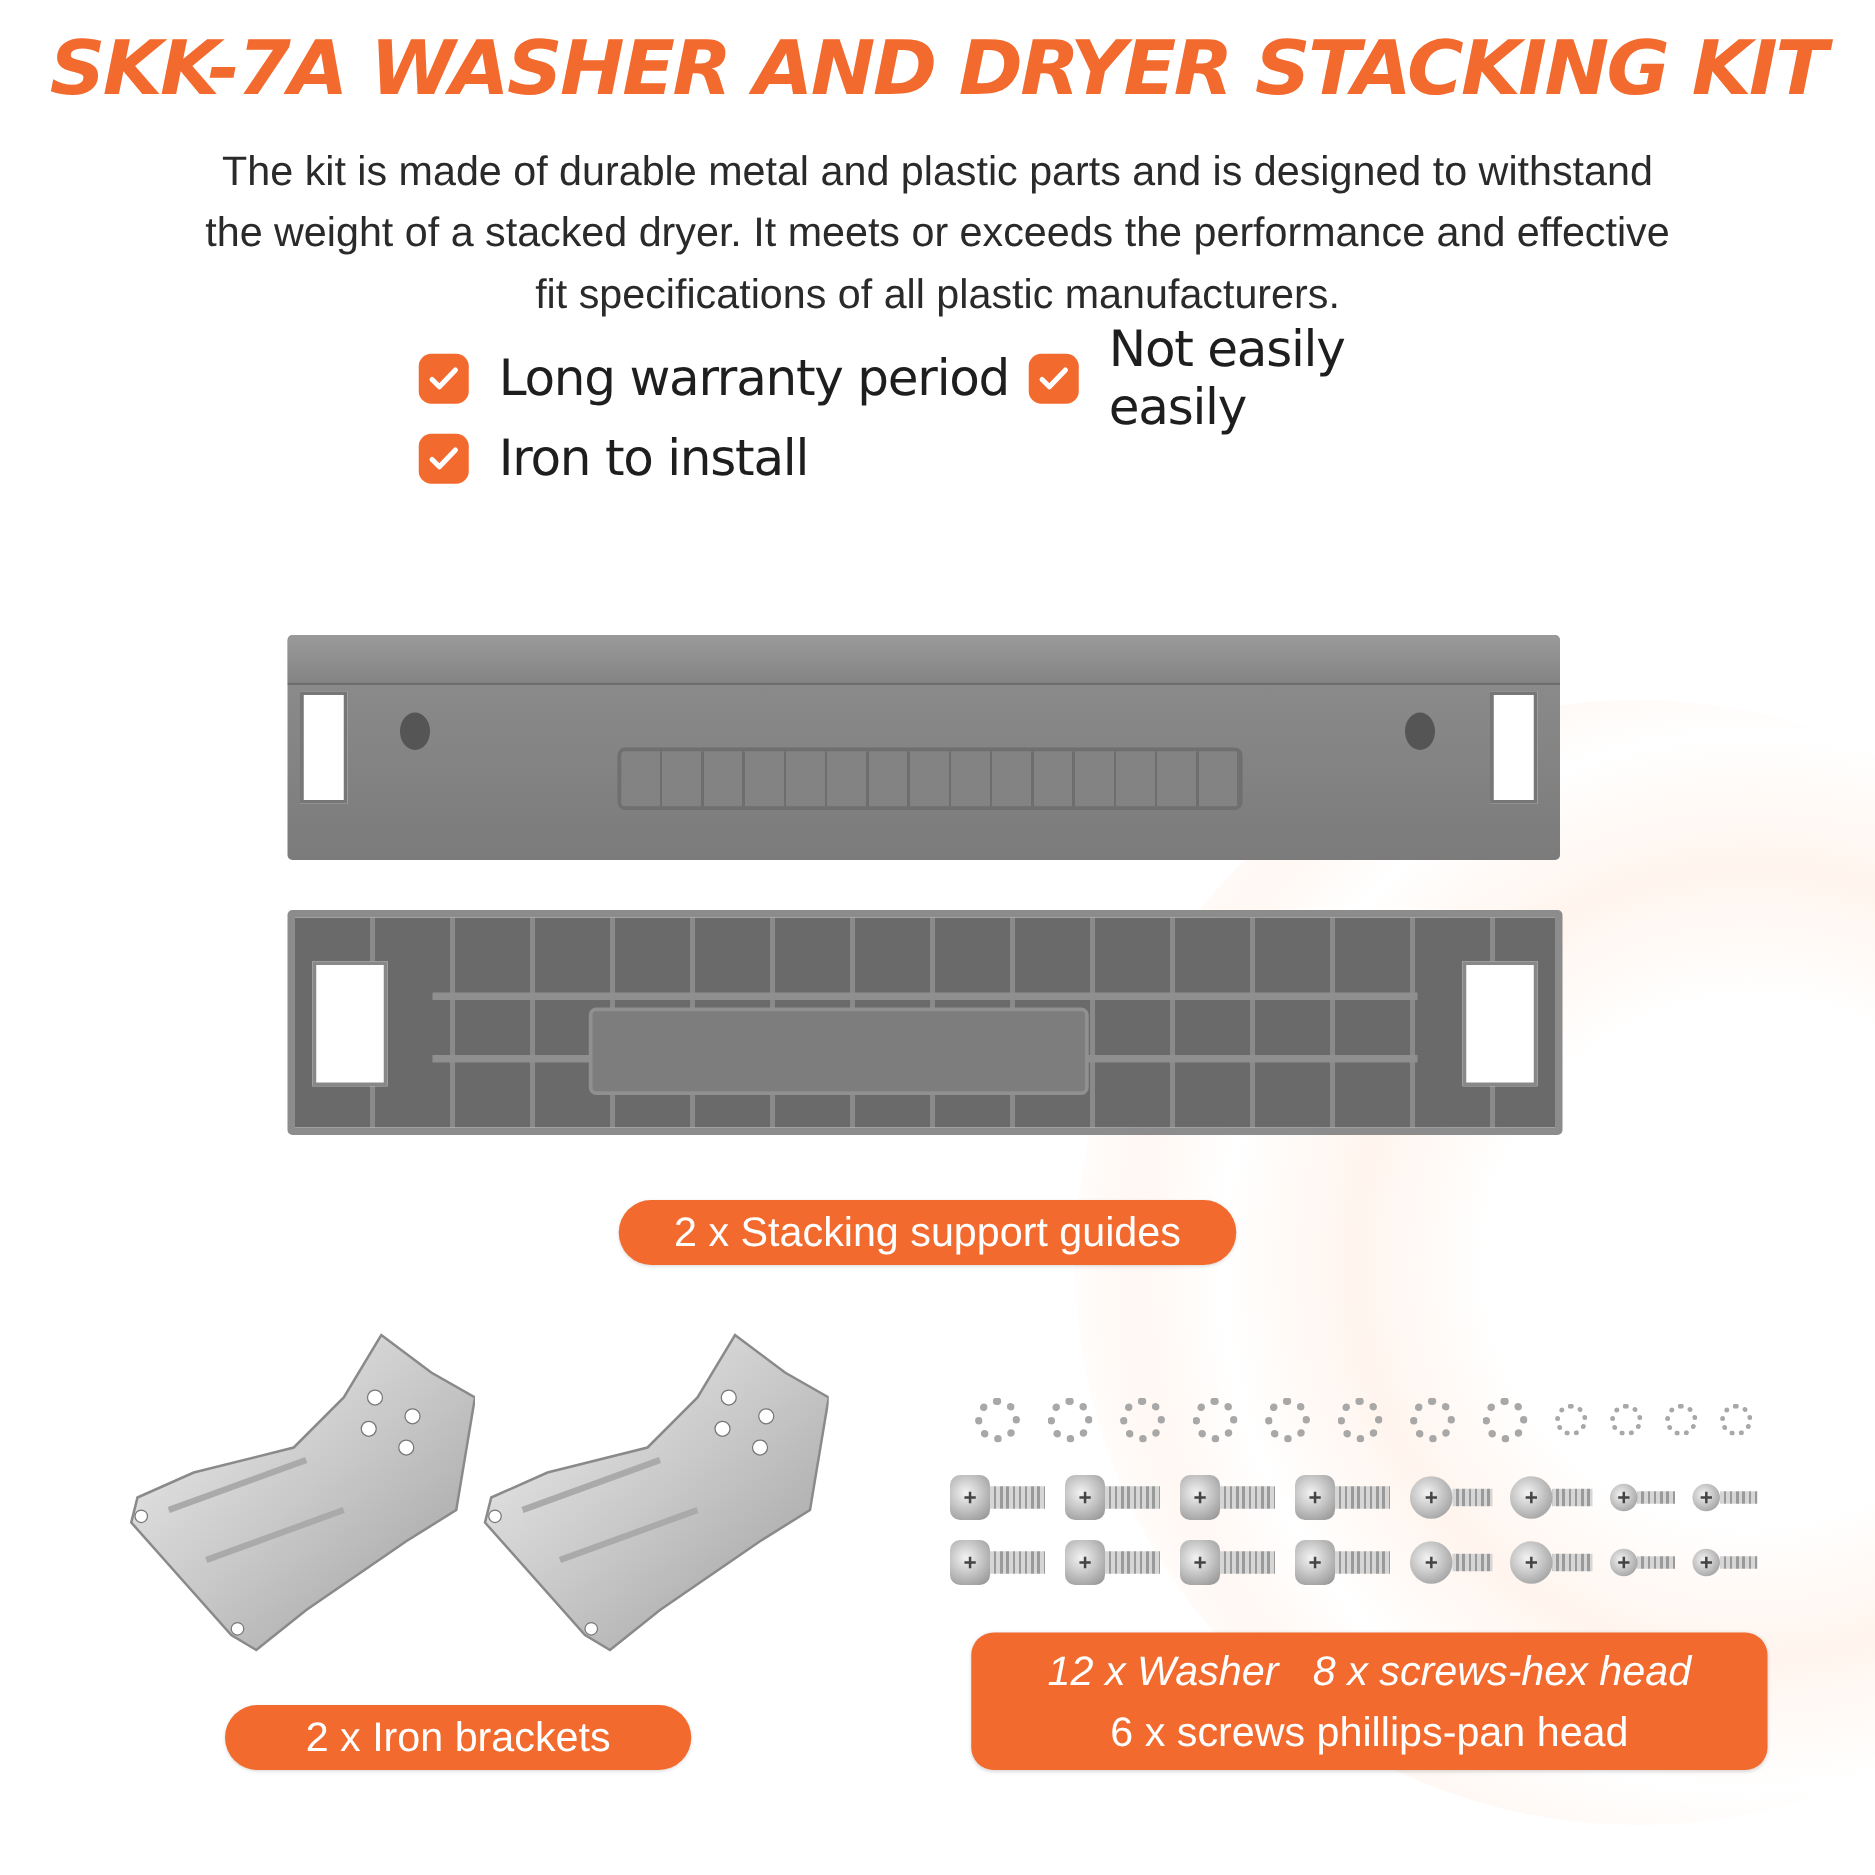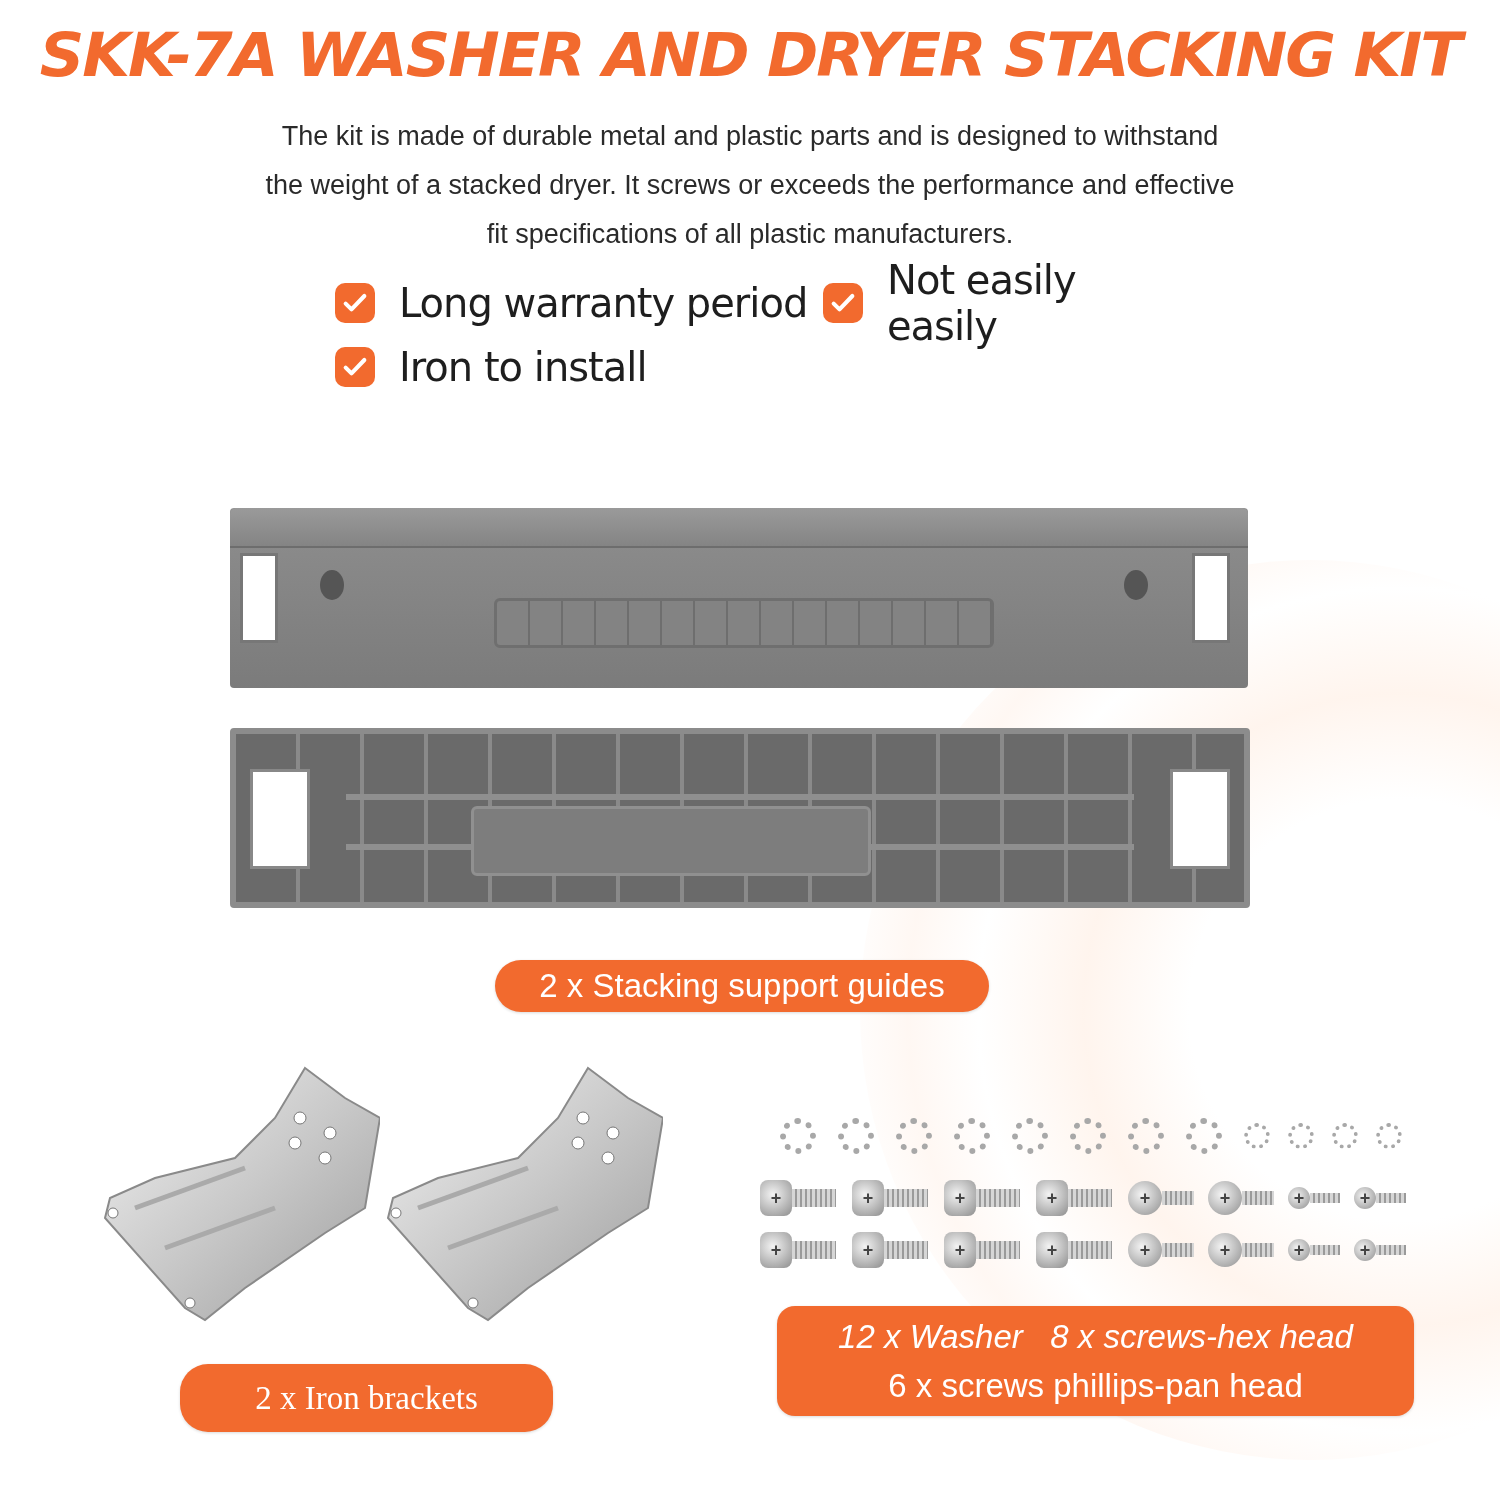--- a/index.html
+++ b/index.html
@@ -8,21 +8,21 @@
 
   .bg-swirl { position: absolute; right: -260px; top: 560px; width: 900px; height: 900px; border-radius: 50%;
     background: radial-gradient(circle at 60% 50%, rgba(255,240,230,0) 30%, rgba(255,225,205,0.35) 45%, rgba(255,255,255,0) 60%, rgba(255,230,215,0.3) 70%, rgba(255,255,255,0) 80%);
     pointer-events: none; }
 
   .title { position: absolute; top: 20px; left: 0; width: 1500px; text-align: center;
     font-family: "DejaVu Sans", sans-serif; font-weight: 900; font-style: italic; font-size: 60px;
     letter-spacing: -2px; color: #f26a2e; transform: scaleX(1.03); white-space: nowrap; }
 
   .desc { position: absolute; top: 112px; left: 60px; width: 1380px; text-align: center;
-    font-size: 27px; line-height: 49px; color: #2a2a2a; }
+    font-size: 33px; line-height: 49px; color: #2a2a2a; }
 
   .features { position: absolute; top: 280px; left: 335px; width: 850px;
     display: grid; grid-template-columns: 488px 360px; row-gap: 18px; }
   .feature { display: flex; align-items: center; height: 46px; }
   .check { width: 40px; height: 40px; border-radius: 10px; background: #f26a2e; display: flex;
     align-items: center; justify-content: center; margin-right: 24px; flex-shrink: 0; }
   .check svg { width: 28px; height: 28px; }
   .feature-label { font-family: "DejaVu Sans", sans-serif; font-size: 40px; color: #1e1e1e; letter-spacing: -1px; }
 
   .guides { position: absolute; top: 508px; left: 230px; width: 1035px; height: 410px; }
@@ -42,21 +42,21 @@
   .guide-bottom .rail { position: absolute; top: 60px; left: 110px; right: 110px; height: 6px; background: #8f8f8f; }
   .guide-bottom .rail2 { position: absolute; top: 110px; left: 110px; right: 110px; height: 6px; background: #8f8f8f; }
   .guide-bottom .boss { position: absolute; top: 72px; left: 235px; width: 400px; height: 70px; background: #7d7d7d; border: 3px solid #909090; border-radius: 6px; }
   .guide-bottom .end { position: absolute; top: 35px; width: 60px; height: 100px; background: #fff; border: 3px solid #888; }
   .guide-bottom .end.l { left: 14px; } .guide-bottom .end.r { right: 14px; }
 
   .pill { position: absolute; background: #f26a2e; color: #fff; border-radius: 28px;
     display: flex; align-items: center; justify-content: center; text-align: center; font-size: 33px;
     box-shadow: 0 1px 3px rgba(0,0,0,0.15); }
   .pill-guides { top: 945px; left: 495px; width: 494px; height: 52px; margin-top: 15px; }
-  .pill-brackets { top: 1364px; left: 180px; width: 373px; height: 68px; font-family: Liberation Serif, serif; }
+  .pill-brackets { top: 1364px; left: 180px; width: 373px; height: 52px; }
   .pill-hardware { top: 1306px; left: 777px; width: 637px; height: 110px; border-radius: 18px;
     flex-direction: column; line-height: 49px; }
 
   .brackets { position: absolute; top: 1058px; left: 90px; width: 600px; height: 280px; }
   .bracket { position: absolute; width: 285px; height: 265px; }
   .bracket.b1 { left: 5px; top: 0; } .bracket.b2 { left: 288px; top: 0; }
 
   .hardware { position: absolute; top: 1110px; left: 760px; width: 680px; height: 170px; }
   .washers-row { position: absolute; top: 8px; left: 20px; display: flex; align-items: center; }
   .washer { border-radius: 50%; border: 6px dotted #a8a8a8; margin-right: 22px; background: transparent; }
@@ -79,21 +79,21 @@
 </style>
 </head>
 <body>
 
 <div class="bg-swirl"></div>
 
 <h1 class="title">SKK-7A WASHER AND DRYER STACKING KIT</h1>
 
 <div class="desc">
   <div>The kit is made of durable metal and plastic parts and is designed to withstand</div>
-  <div>the weight of a stacked dryer. It screws or exceeds the performance and effective</div>
+  <div>the weight of a stacked dryer. It meets or exceeds the performance and effective</div>
   <div>fit specifications of all plastic manufacturers.</div>
 </div>
 
 <div class="features">
   <div class="feature">
     <span class="check">
         <svg viewBox="0 0 24 24">
           <path d="M4 12.5l5 5L20 6" fill="none" stroke="#fff" stroke-width="3.5" stroke-linecap="round" stroke-linejoin="round"></path>
         </svg>
       </span>

